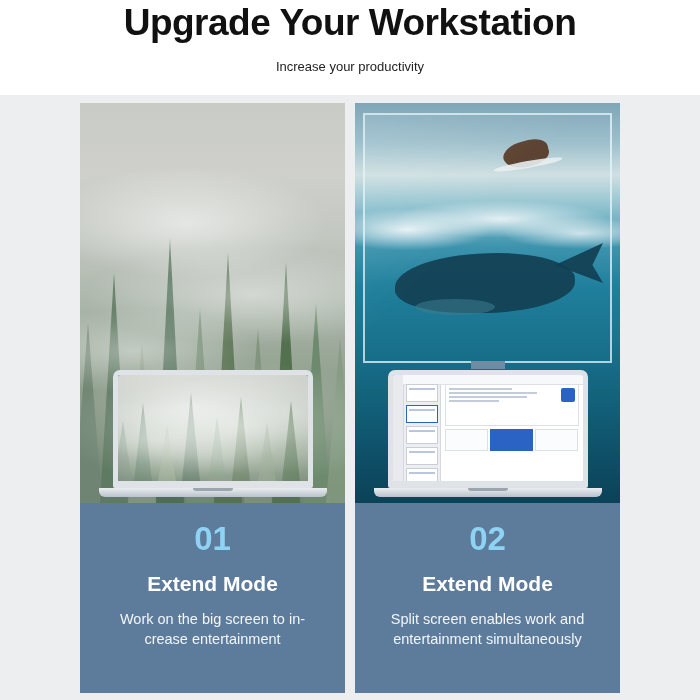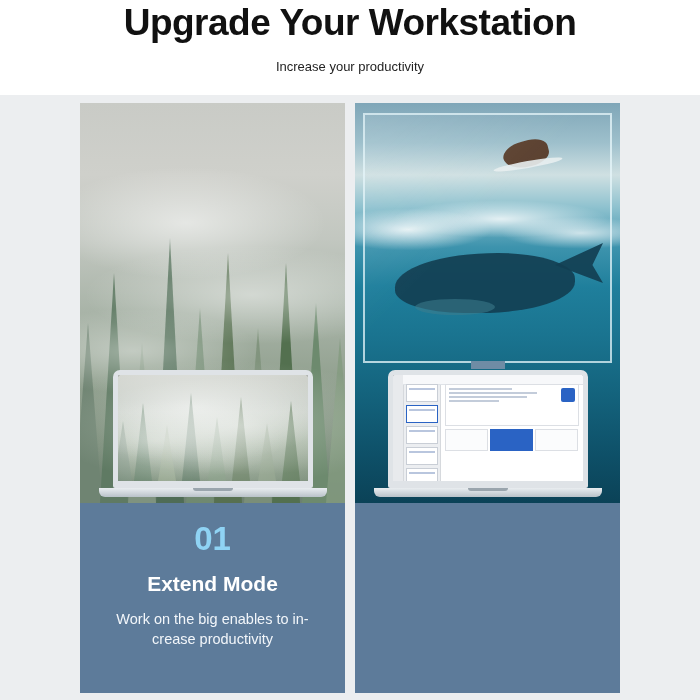--- a/index.html
+++ b/index.html
@@ -341,21 +341,21 @@
           </div>
           <div class="laptop-base">
             <div class="laptop-notch"></div>
           </div>
         </div>
       </div>
 
       <div class="caption">
         <p class="num">01</p>
         <p class="mode">Extend Mode</p>
-        <p class="desc">Work on the big enables to in-crease productivity</p>
+        <p class="desc">Work on the big screen to in-crease entertainment</p>
       </div>
     </div>
 
     <div class="panel">
       <div class="scene">
         <div class="ocean-bg"></div>
         <div class="foam"></div>
 
         <div style="position:absolute;left:148px;top:38px;width:46px;height:26px;background:#5c4231;border-radius:50% 40% 45% 55%;transform:rotate(-14deg);"></div>
         <div style="position:absolute;left:138px;top:58px;width:70px;height:7px;background:#e8eef0;border-radius:50%;transform:rotate(-10deg);opacity:.9;"></div>
@@ -404,16 +404,21 @@
                 </div>
               </div>
             </div>
           </div>
           <div class="laptop-base">
             <div class="laptop-notch"></div>
           </div>
         </div>
       </div>
 
+      <div class="caption">
+        <p class="num">02</p>
+        <p class="mode">Extend Mode</p>
+        <p class="desc">Split screen enables work and entertainment simultaneously</p>
+      </div>
     </div>
 
   </div>
 </div>
 
 </body></html>

